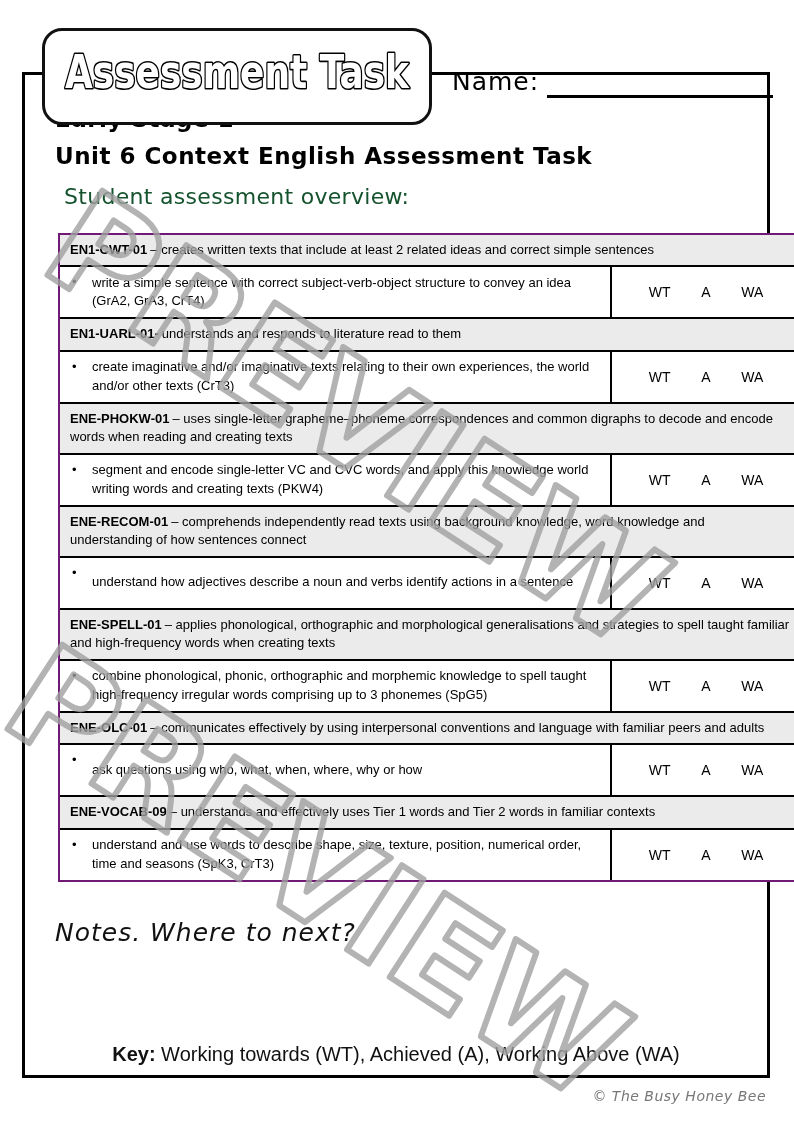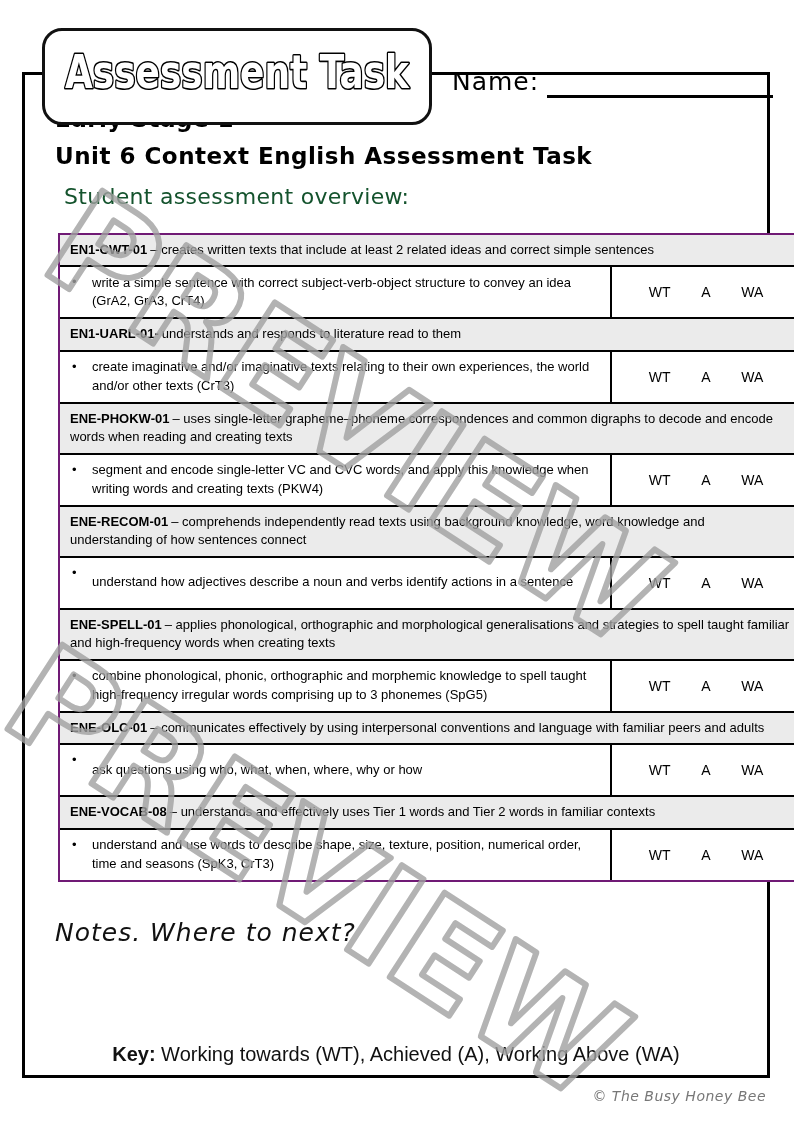--- a/index.html
+++ b/index.html
@@ -121,21 +121,21 @@
         <span>A</span>
         <span>WA</span>
       </span>
     </div>
 
     <div class="row outcome">
       <span class="code">ENE-PHOKW-01</span><span>– uses single-letter grapheme–phoneme correspondences and common digraphs to decode and encode words when reading and creating texts</span>
     </div>
     <div class="row criteria">
       <span class="bullet-cell">•</span>
-      <span class="c-text">segment and encode single-letter VC and CVC words, and apply this knowledge when writing words and creating texts (PKW4)</span>
+      <span class="c-text">segment and encode single-letter VC and CVC words, and apply this knowledge world writing words and creating texts (PKW4)</span>
       <span class="rate-cell">
         <span>WT</span>
         <span>A</span>
         <span>WA</span>
       </span>
     </div>
 
     <div class="row outcome">
       <span class="code">ENE-RECOM-01</span><span>– comprehends independently read texts using background knowledge, word knowledge and understanding of how sentences connect</span>
     </div>
@@ -169,21 +169,21 @@
       <span class="bullet-cell">•</span>
       <span class="c-text">ask questions using who, what, when, where, why or how</span>
       <span class="rate-cell">
         <span>WT</span>
         <span>A</span>
         <span>WA</span>
       </span>
     </div>
 
     <div class="row outcome">
-      <span class="code">ENE-VOCAB-08</span><span>– understands and effectively uses Tier 1 words and Tier 2 words in familiar contexts</span>
+      <span class="code">ENE-VOCAB-09</span><span>– understands and effectively uses Tier 1 words and Tier 2 words in familiar contexts</span>
     </div>
     <div class="row criteria">
       <span class="bullet-cell">•</span>
       <span class="c-text">understand and use words to describe shape, size, texture, position, numerical order, time and seasons (SpK3, CrT3)</span>
       <span class="rate-cell">
         <span>WT</span>
         <span>A</span>
         <span>WA</span>
       </span>
     </div>

